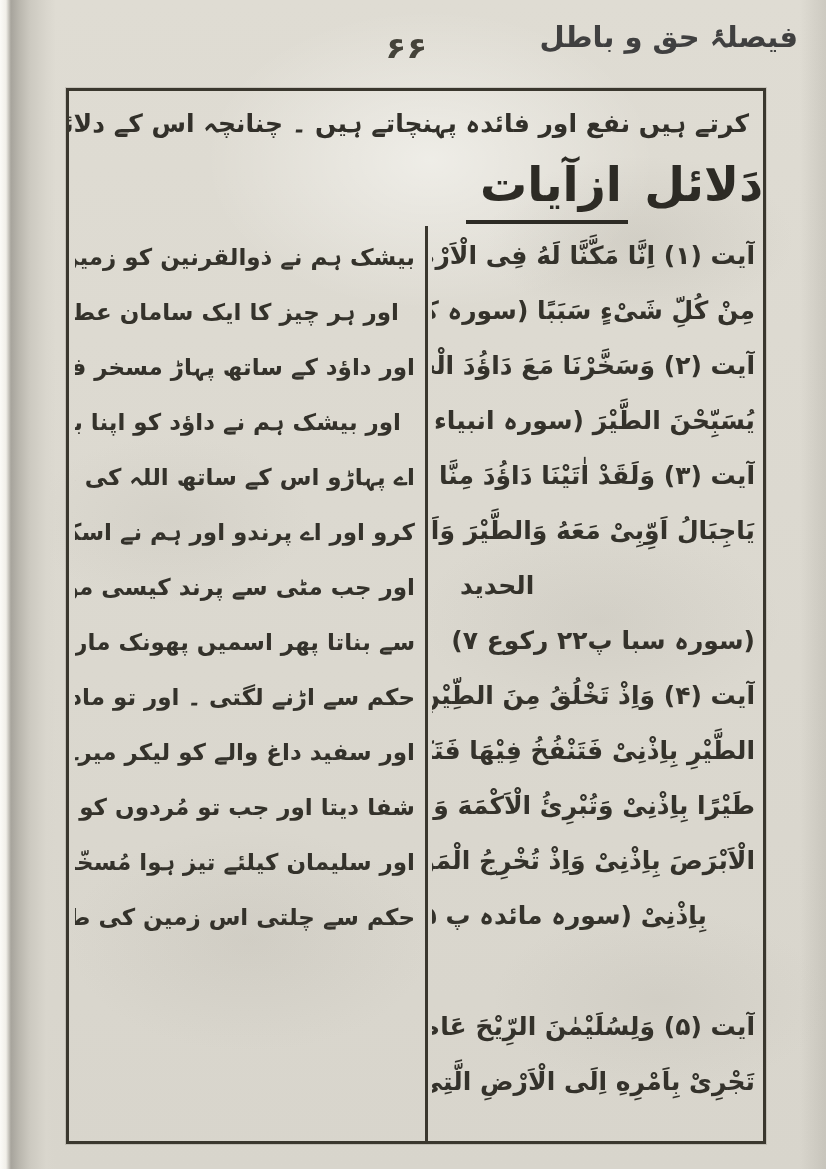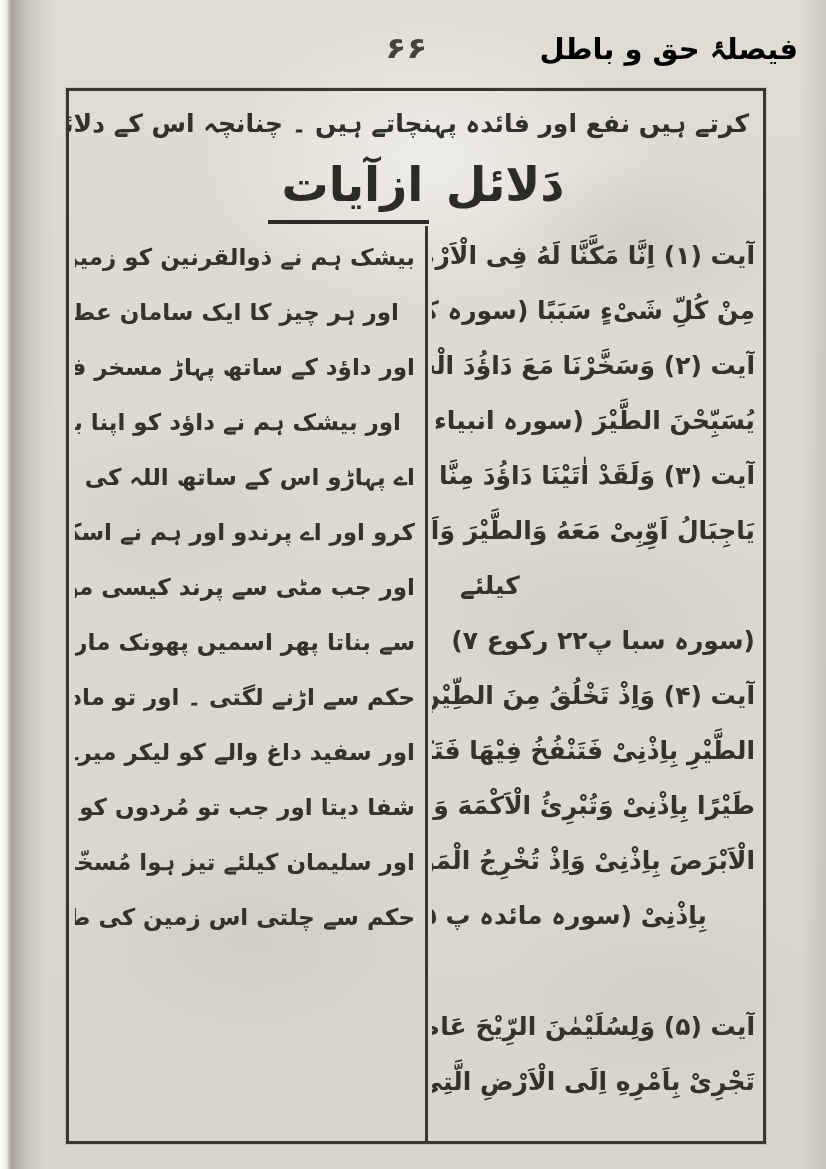--- a/index.html
+++ b/index.html
@@ -29,43 +29,43 @@
   }
   
   .gutter{
     position:absolute;left:0;top:0;bottom:0;width:56px;pointer-events:none;
     background:linear-gradient(to right,
       #fbfaf7 0px,#f1efe9 6px,#a7a49c 11px,#bbb8af 20px,
       #ccc9c0 30px,#d9d6cd 46px,rgba(217,214,205,0) 56px);
   }
   .header{position:absolute;top:16px;left:0;right:0;height:64px;}
   .book-title{
-    position:absolute;right:28px;top:16px;
+    position:absolute;right:28px;top:4px;
     font-size:29px;font-weight:bold;letter-spacing:0;
-    color:#000000;
+    color:#404040;
   }
   .page-number{
     position:absolute;left:388px;top:14px;
     font-size:30px;font-weight:bold;color:#45433a;
     transform:scaleX(1.15);
   }
   .frame{
     position:absolute;left:66px;top:88px;width:700px;height:1056px;
     border:3px solid #3a372e;
     box-sizing:border-box;
     display:flex;flex-direction:column;
     box-shadow:0 0 0 1px rgba(58,55,46,.15);
   }
   .intro{
     padding:10px 14px 0 10px;
     font-size:25px;font-weight:bold;line-height:46px;
     white-space:nowrap;overflow:hidden;
   }
   .title-wrap{
-    margin-top:10px;text-align:center;
+    margin-top:10px;
     font-size:47px;font-weight:bold;color:#2d2b25;
     letter-spacing:-1px;
   }
   .title-part2{border-bottom:4px solid #2d2b25;padding:0 6px 8px 14px;}
   .cols{
     display:flex;flex:1;min-height:0;margin-top:14px;
     direction:ltr; 
   }
   .col-ur{
     flex:1;direction:rtl;
@@ -133,21 +133,21 @@
 
       <div class="col-ar">
         <div class="lines-top">
 
         <span class="line">آیت (۱) اِنَّا مَکَّنَّا لَهُ فِی الْاَرْضِ وَاٰتَیْنَاهُ</span>
             <span class="line">مِنْ کُلِّ شَیْءٍ سَبَبًا (سورہ کہف پ۱۶ ۱۱ع)</span>
             <span class="line">آیت (۲) وَسَخَّرْنَا مَعَ دَاؤُدَ الْجِبَالَ</span>
             <span class="line">یُسَبِّحْنَ الطَّیْرَ (سورہ انبیاء پ۱۷ ۶ع)</span>
             <span class="line">آیت (۳) وَلَقَدْ اٰتَیْنَا دَاؤُدَ مِنَّا فَضْلًا</span>
             <span class="line">یَاجِبَالُ اَوِّبِیْ مَعَهُ وَالطَّیْرَ وَاَلَنَّا لَهُ</span>
-            <span class="line">کیلئے</span>
+            <span class="line">الحدید</span>
             <span class="line">(سورہ سبا پ۲۲ رکوع ۷)</span>
             <span class="line">آیت (۴) وَاِذْ تَخْلُقُ مِنَ الطِّیْنِ کَهَیْئَةِ</span>
             <span class="line">الطَّیْرِ بِاِذْنِیْ فَتَنْفُخُ فِیْهَا فَتَکُوْنُ</span>
             <span class="line">طَیْرًا بِاِذْنِیْ وَتُبْرِئُ الْاَکْمَهَ وَ</span>
             <span class="line">الْاَبْرَصَ بِاِذْنِیْ وَاِذْ تُخْرِجُ الْمَوْتٰی</span>
             <span class="line">بِاِذْنِیْ (سورہ مائدہ پ ۵ع)</span>
           </div>
         <div class="lines-top lines-cont">
 
         <span class="line">آیت (۵) وَلِسُلَیْمٰنَ الرِّیْحَ عَاصِفَةً</span>

